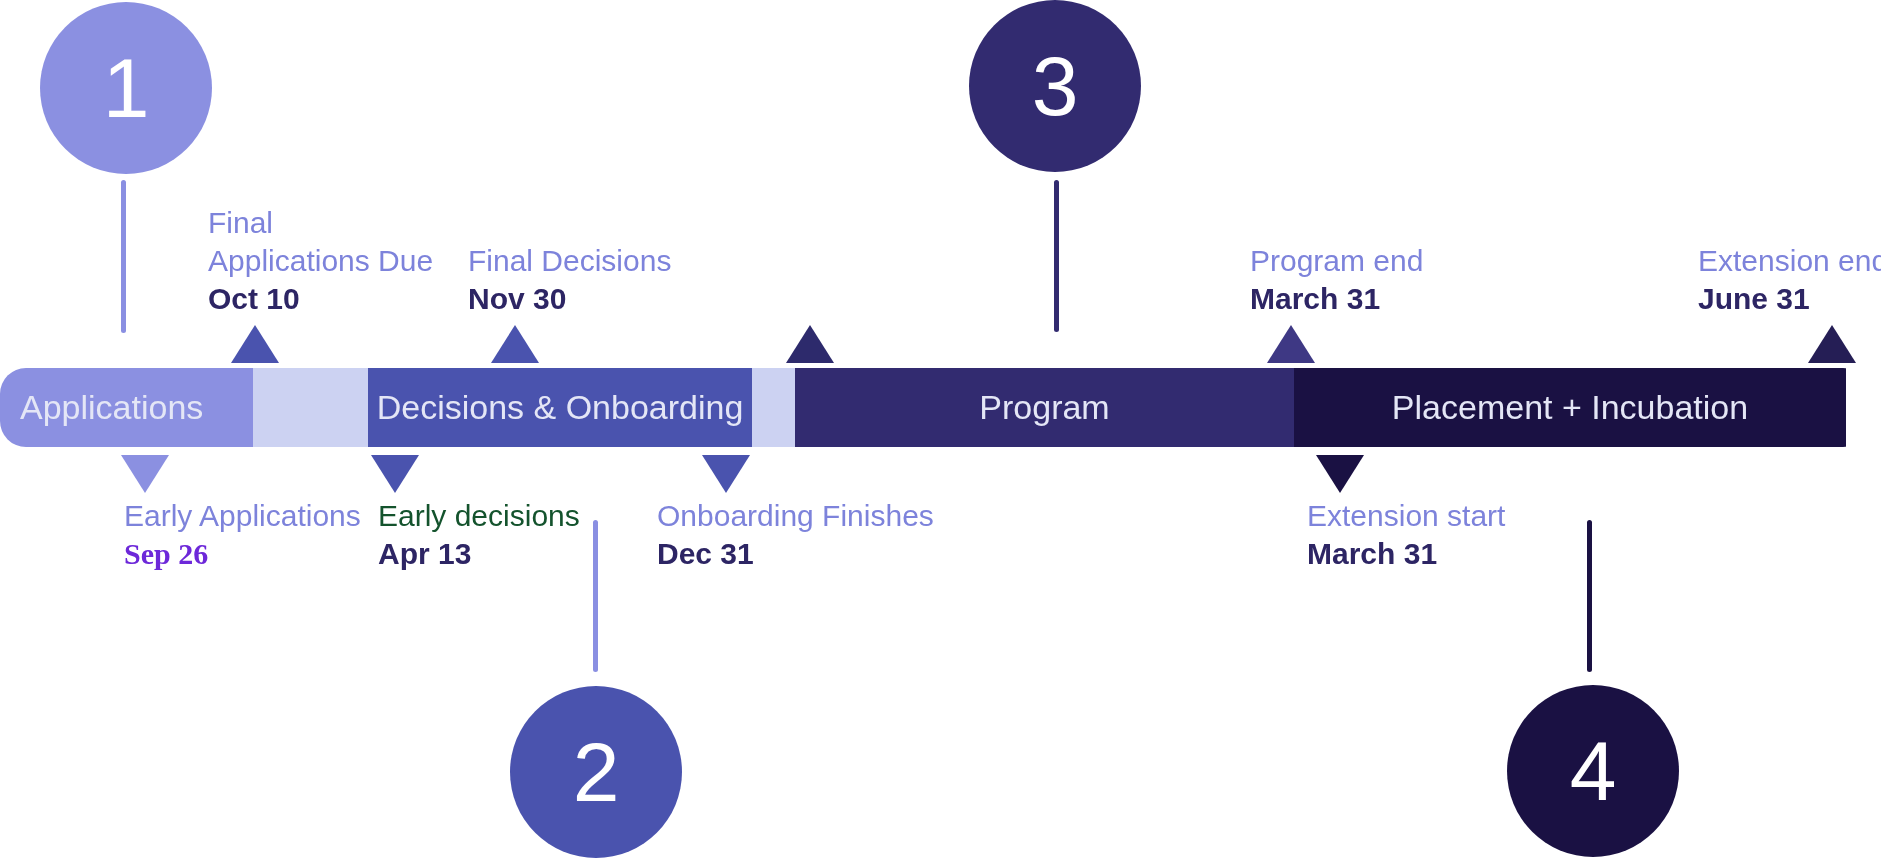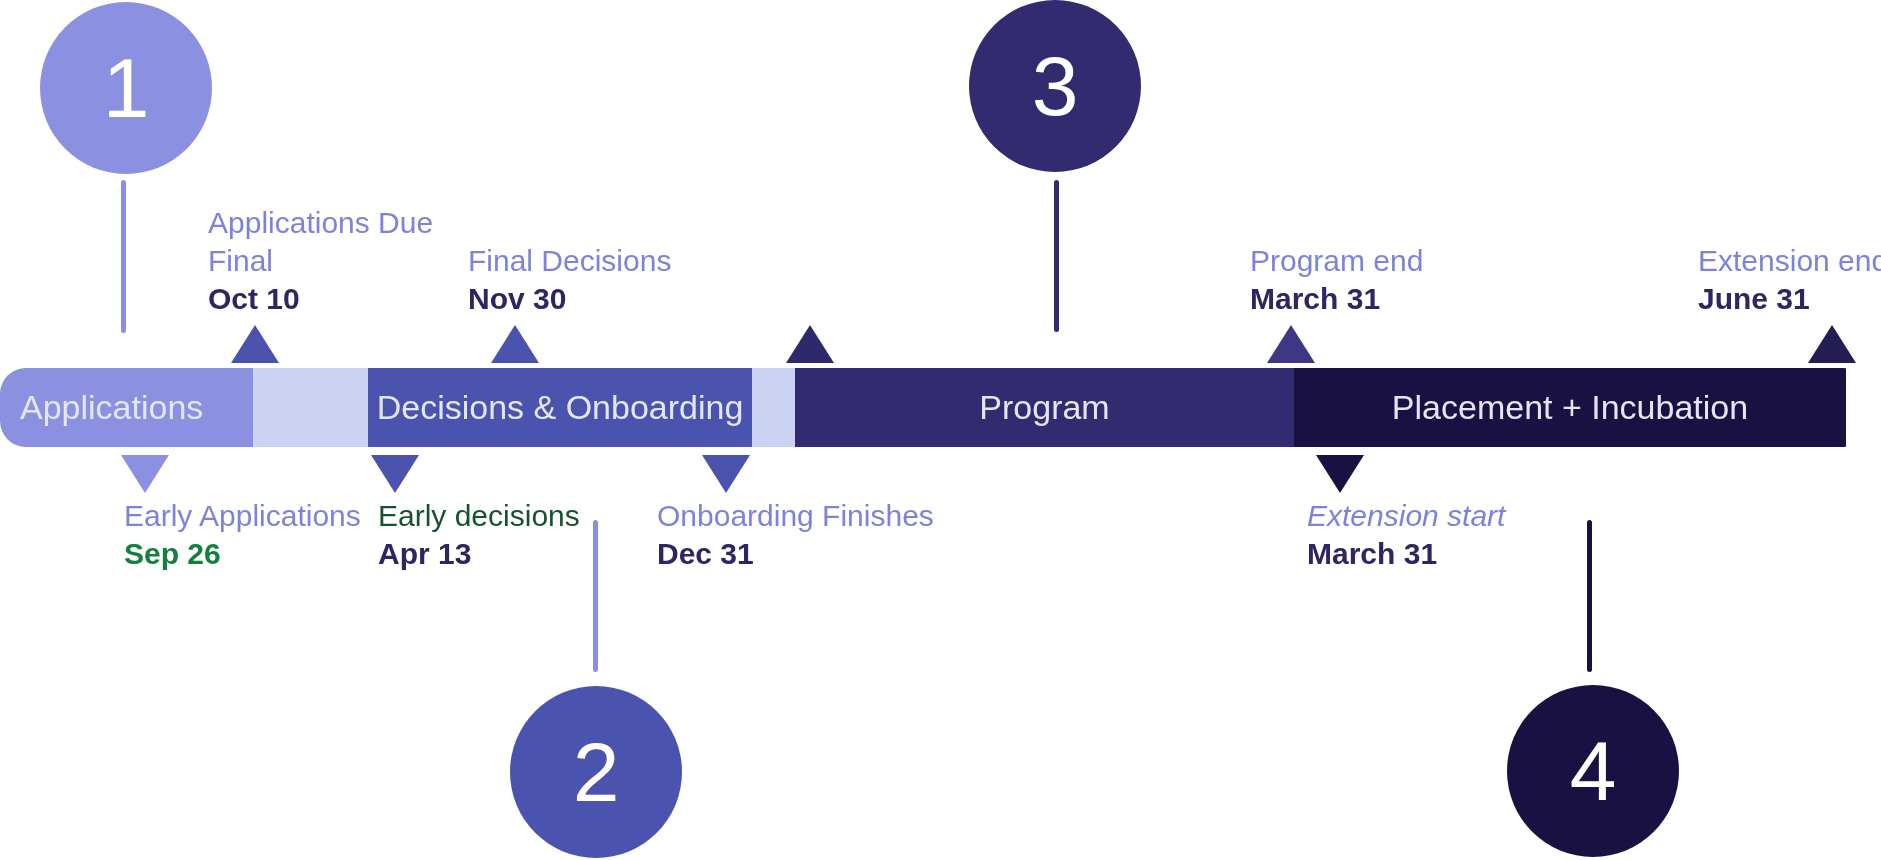--- a/index.html
+++ b/index.html
@@ -77,22 +77,22 @@
   <div class="tri-up" style="left: 786px; border-bottom-color: rgb(45, 42, 108);"></div>
   <div class="tri-up" style="left: 1267px; border-bottom-color: rgb(62, 56, 132);"></div>
   <div class="tri-up" style="left: 1808px; border-bottom-color: rgb(37, 30, 85);"></div>
 
   <div class="tri-down" style="left: 121px; border-top-color: rgb(139, 144, 225);"></div>
   <div class="tri-down" style="left: 371px; border-top-color: rgb(74, 83, 174);"></div>
   <div class="tri-down" style="left: 702px; border-top-color: rgb(74, 83, 174);"></div>
   <div class="tri-down" style="left: 1316px; border-top-color: rgb(26, 17, 67);"></div>
 
   <div class="label label-top" style="left:208px;">
+    <span class="t" style="color: rgb(125, 131, 219);">Final</span>
     <span class="t" style="color: rgb(125, 131, 219);">Applications Due</span>
-    <span class="t" style="color: rgb(125, 131, 219);">Final</span>
     <span class="d" style="color: rgb(45, 37, 100);">Oct 10</span>
   </div>
 
   <div class="label label-top" style="left:468px;">
     <span class="t" style="color: rgb(125, 131, 219);">Final Decisions</span>
     <span class="d" style="color: rgb(45, 37, 100);">Nov 30</span>
   </div>
 
 
   <div class="label label-top" style="left:1250px;">
@@ -100,31 +100,31 @@
     <span class="d" style="color: rgb(45, 37, 100);">March 31</span>
   </div>
 
   <div class="label label-top" style="left:1698px;">
     <span class="t" style="color: rgb(125, 131, 219);">Extension end</span>
     <span class="d" style="color: rgb(45, 37, 100);">June 31</span>
   </div>
 
   <div class="label label-bottom" style="left:124px;">
     <span class="t" style="color: rgb(125, 131, 219);">Early Applications</span>
-    <span class="d" style="color: #15803d;">Sep 26</span>
+    <span class="d" style="color: #6d28d9; font-family: Liberation Serif, serif;">Sep 26</span>
   </div>
 
   <div class="label label-bottom" style="left:378px;">
     <span class="t" style="color: #14532d;">Early decisions</span>
     <span class="d" style="color: rgb(45, 37, 100);">Apr 13</span>
   </div>
 
   <div class="label label-bottom" style="left:657px;">
     <span class="t" style="color: rgb(125, 131, 219);">Onboarding Finishes</span>
     <span class="d" style="color: rgb(45, 37, 100);">Dec 31</span>
   </div>
 
   <div class="label label-bottom" style="left:1307px;">
-    <span class="t" style="color: rgb(125, 131, 219); font-style: italic;">Extension start</span>
+    <span class="t" style="color: rgb(125, 131, 219);">Extension start</span>
     <span class="d" style="color: rgb(45, 37, 100);">March 31</span>
   </div>
 
 </div>
 
 </body></html>

